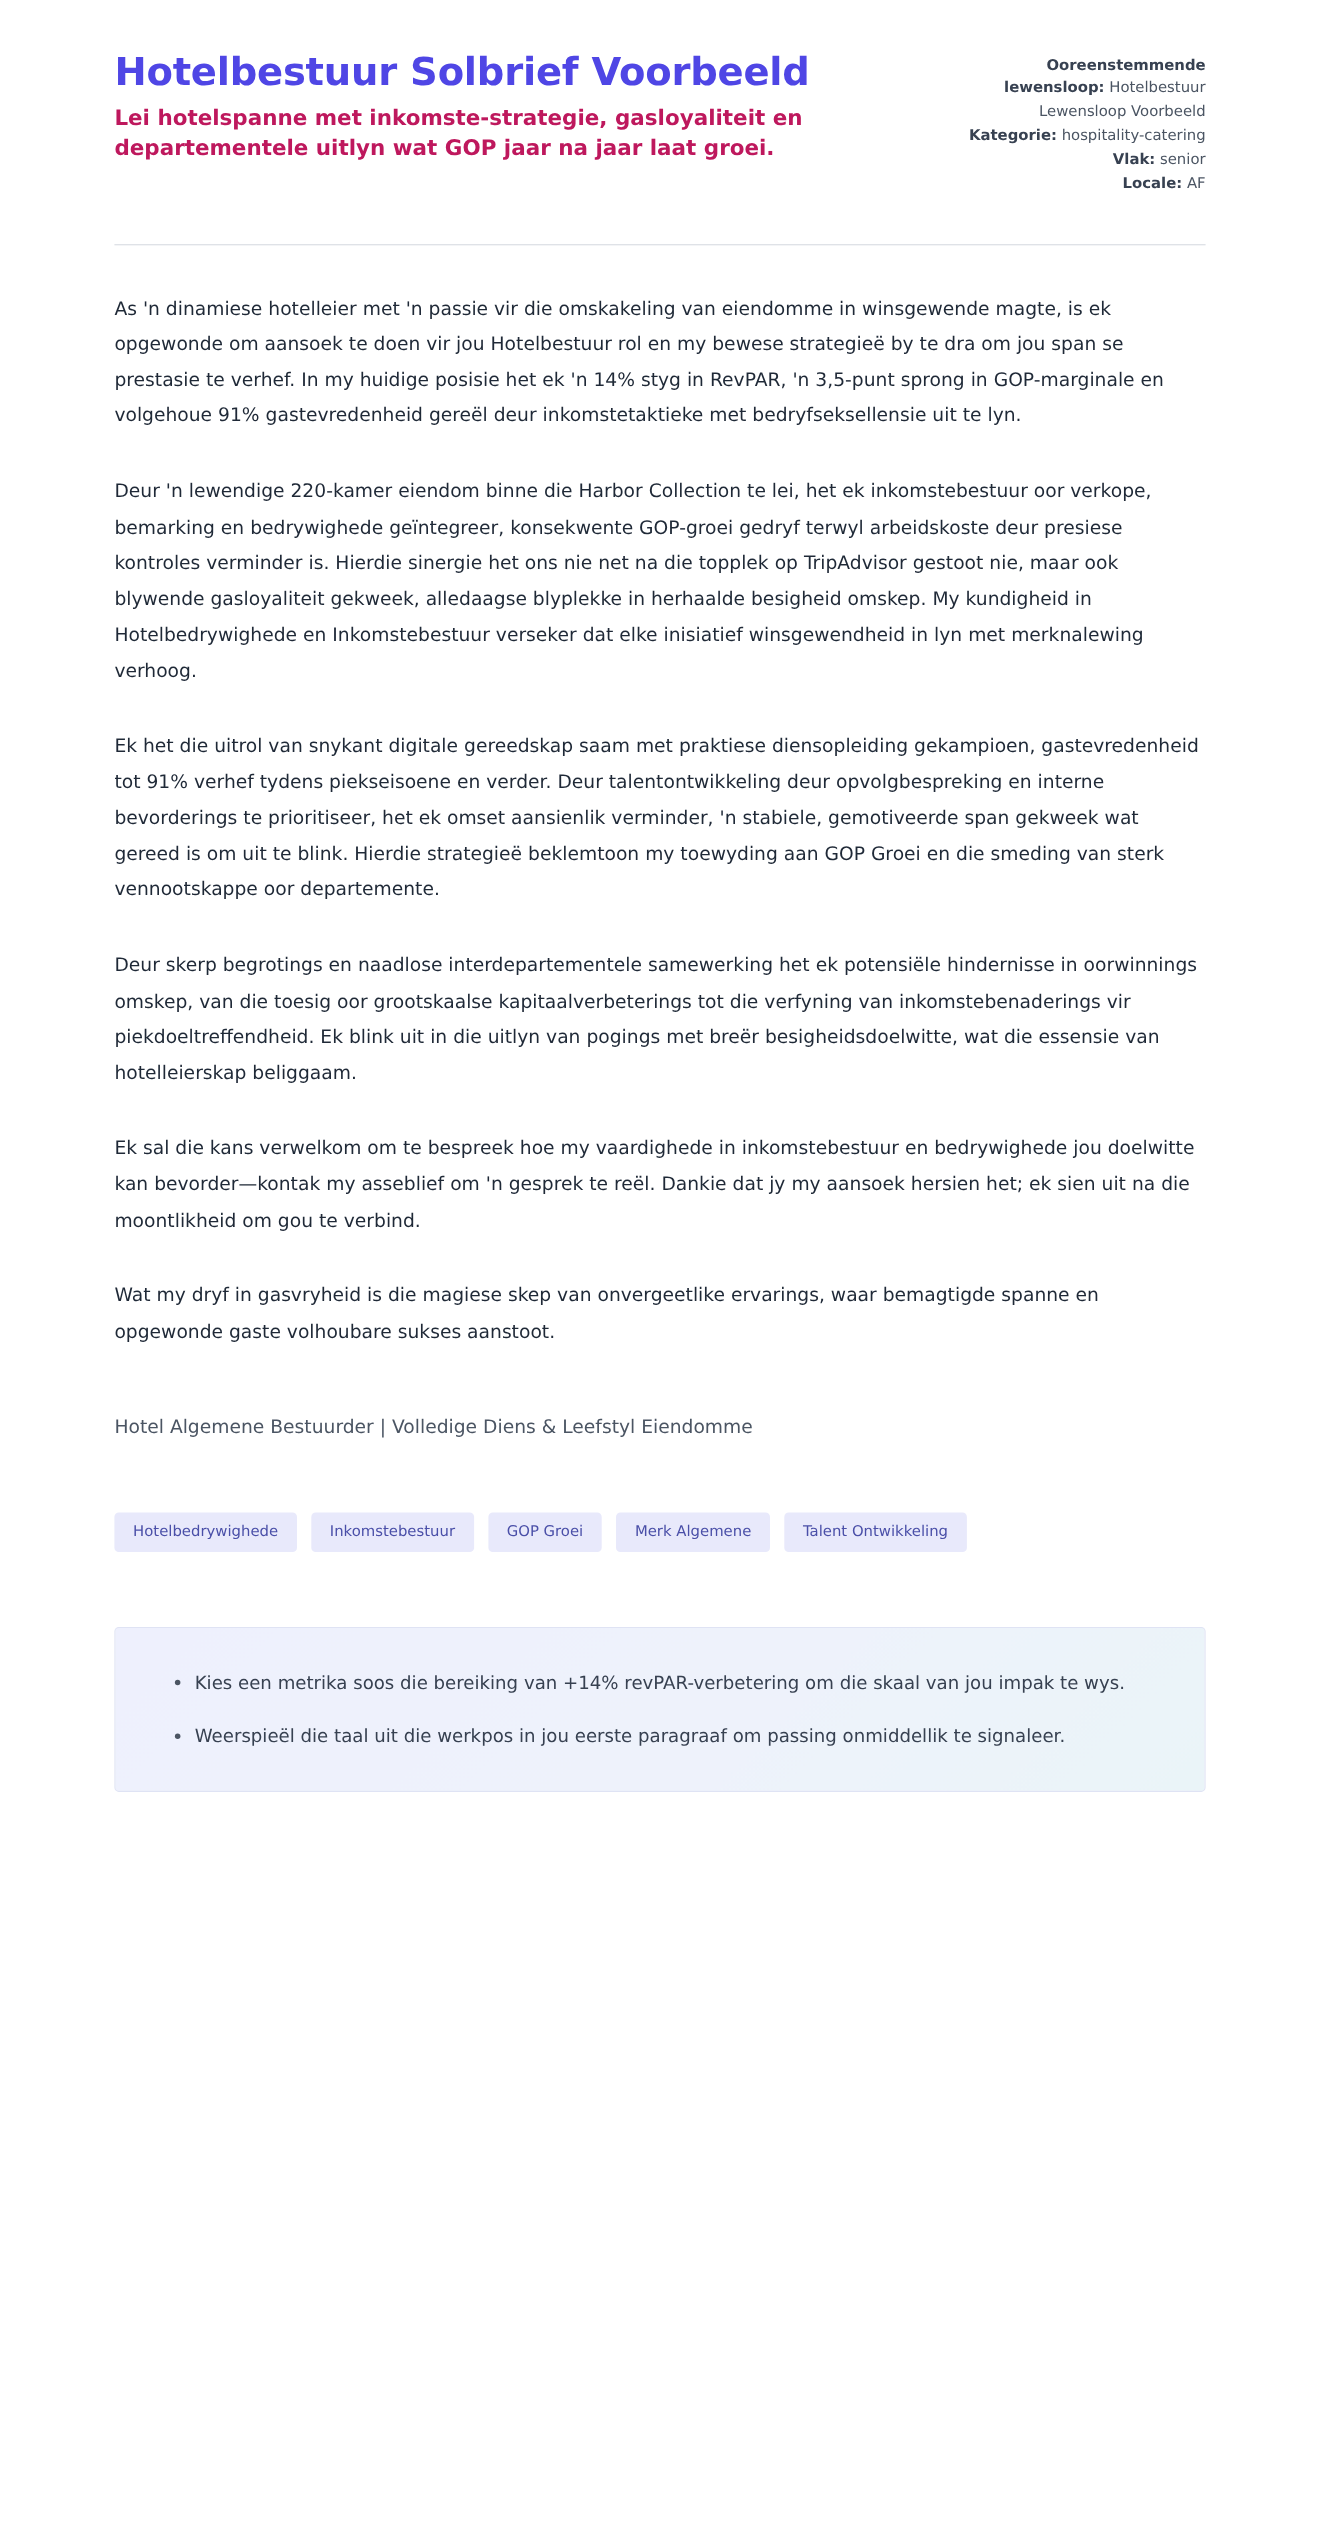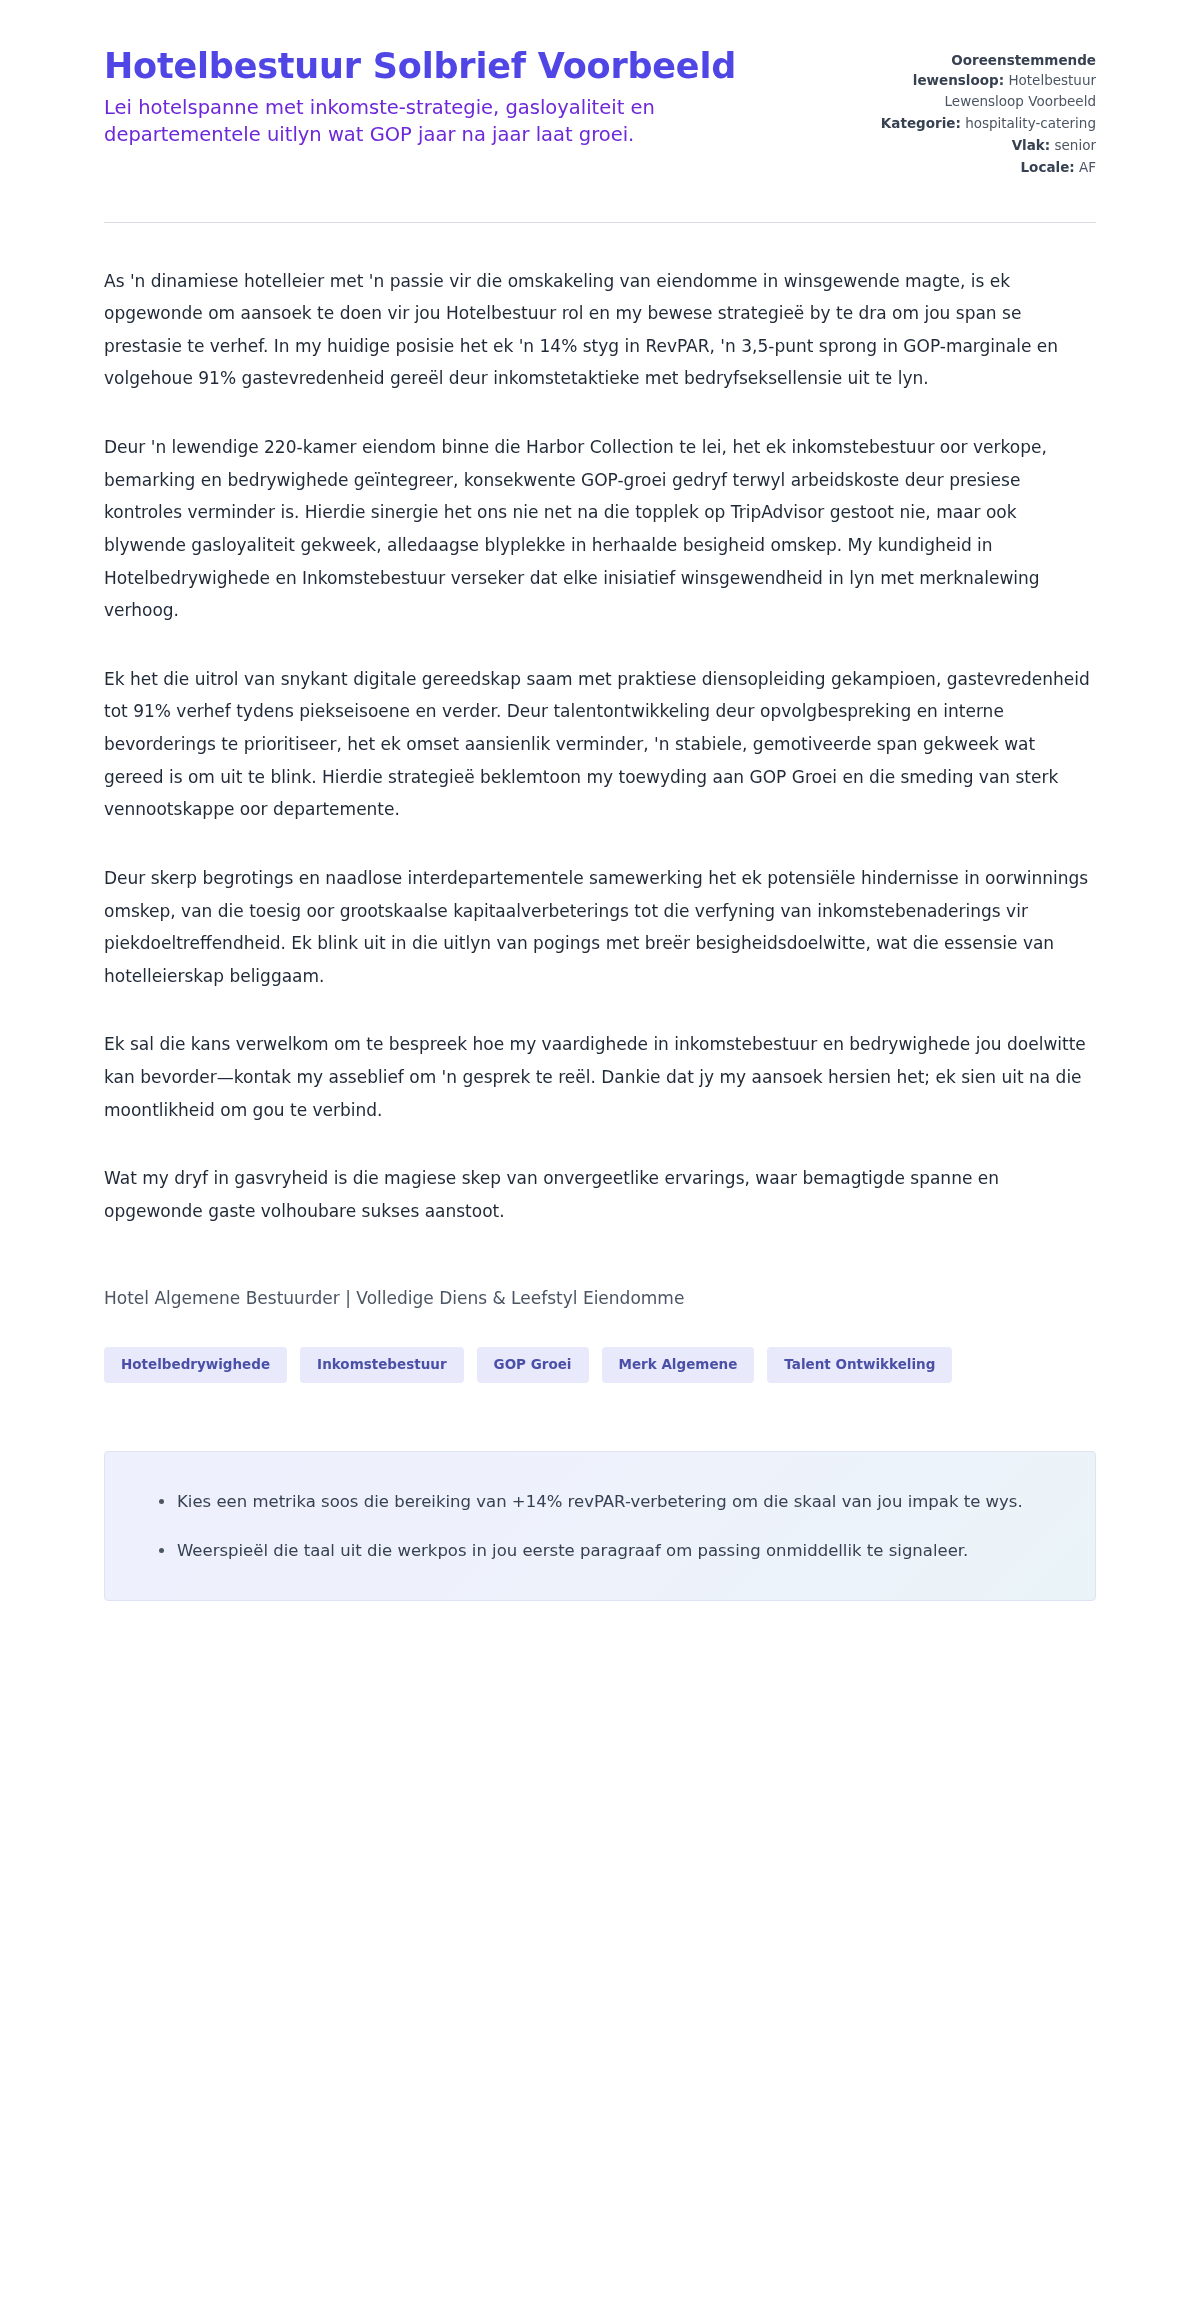--- a/index.html
+++ b/index.html
@@ -38,22 +38,22 @@
     font-size: 35px;
     line-height: 1.18;
     font-weight: 700;
     color: #4f46e5;
     letter-spacing: -0.2px;
   }
   .doc-subtitle {
     margin: 8px 0 18px 0;
     font-size: 19.5px;
     line-height: 1.38;
-    font-weight: 400;
-    color: #6d28d9;
+    font-weight: 700;
+    color: #be185d;
   }
   .header-meta {
     flex: 0 0 auto;
     width: 228px;
     text-align: right;
     font-size: 13.5px;
     line-height: 1.5;
     color: #4b5563;
     padding-top: 4px;
   }
@@ -104,25 +104,24 @@
   .sign-role {
     margin: 30px 0 0 0;
     font-size: 17px;
     font-weight: 400;
     color: #4b5563;
     line-height: 1.5;
   }
 
   
   .tag-row {
-    margin-top: 36px;
+    margin-top: 64px;
     display: flex;
     flex-wrap: wrap;
     gap: 13px;
-    font-weight: bold;
   }
   .tag {
     background: #e8e9fb;
     color: #4a4fa8;
     font-size: 13.5px;
     line-height: 1;
     padding: 11px 17px;
     border-radius: 4px;
     white-space: nowrap;
   }

